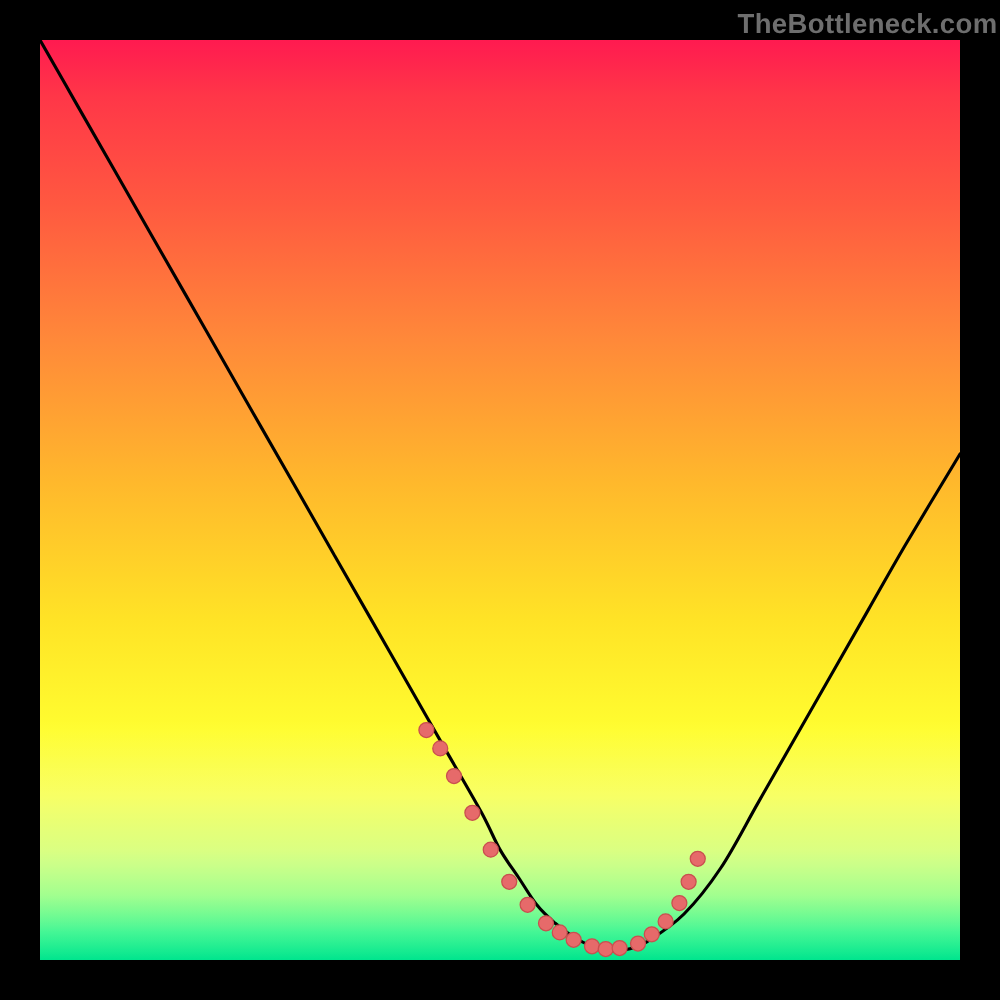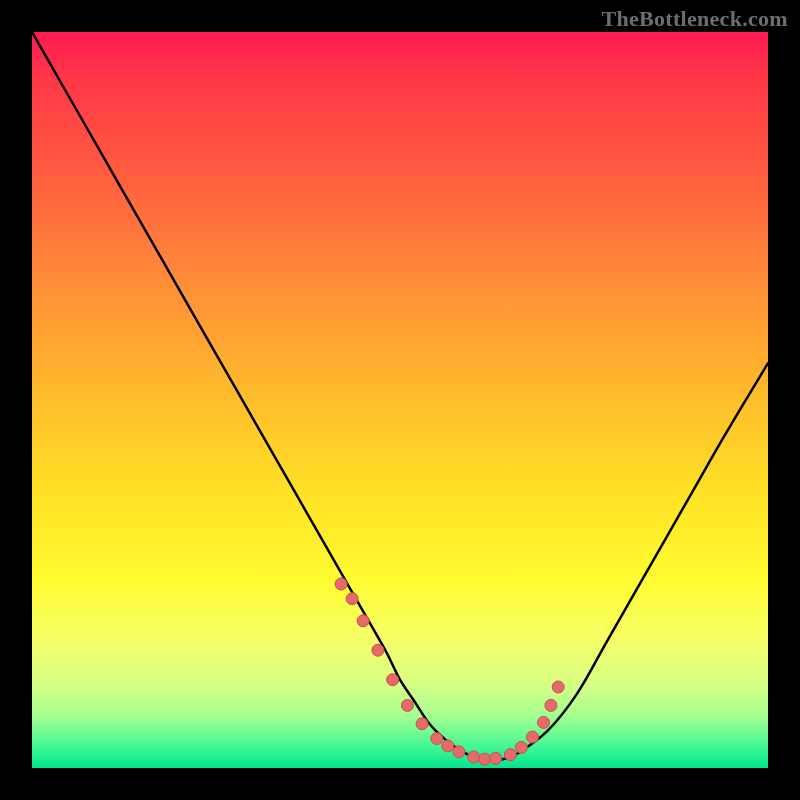--- a/index.html
+++ b/index.html
@@ -64,27 +64,26 @@
   }
   svg.curve {
     position: absolute;
     inset: 0;
     width: 100%;
     height: 100%;
   }
   .watermark {
     position: absolute;
     top: 6px;
-    right: 12px;
+    right: 2px;
     color: #6e6e6e;
     font-size: 22px;
     font-weight: 600;
     letter-spacing: 0.3px;
     user-select: none;
-    font-family: Liberation Serif, serif;
   }
 </style>
 </head>
 <body>
 
 <div class="frame">
 
   <div class="plot">
     <div class="gradient"></div>
     <div class="haze"></div>

